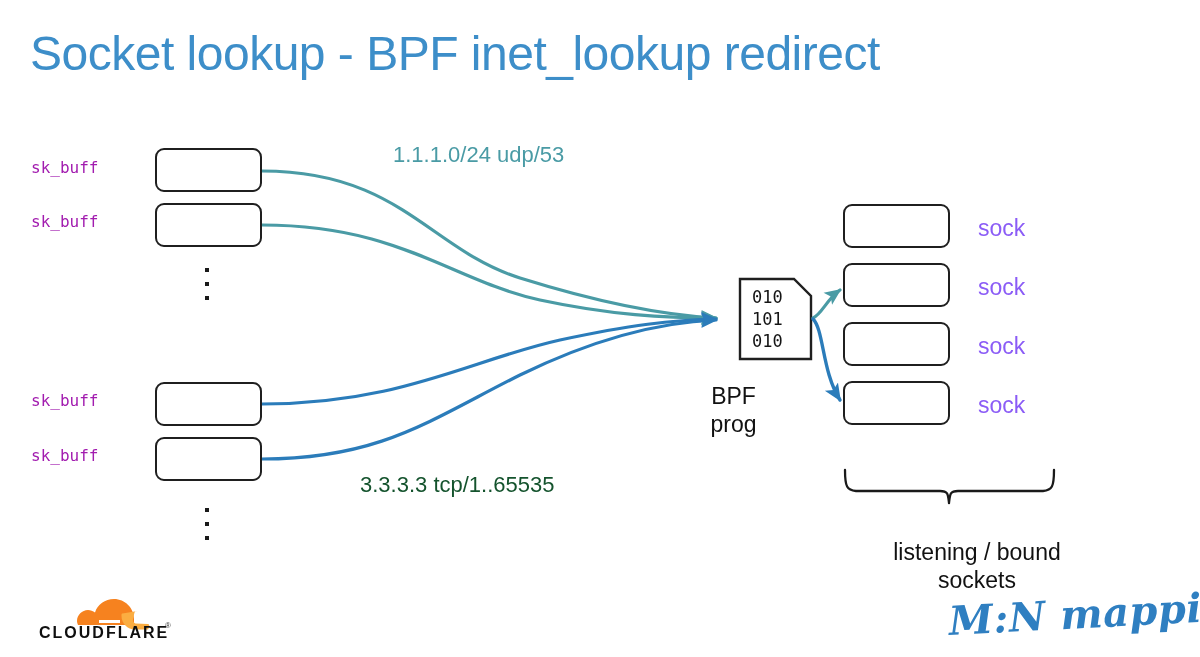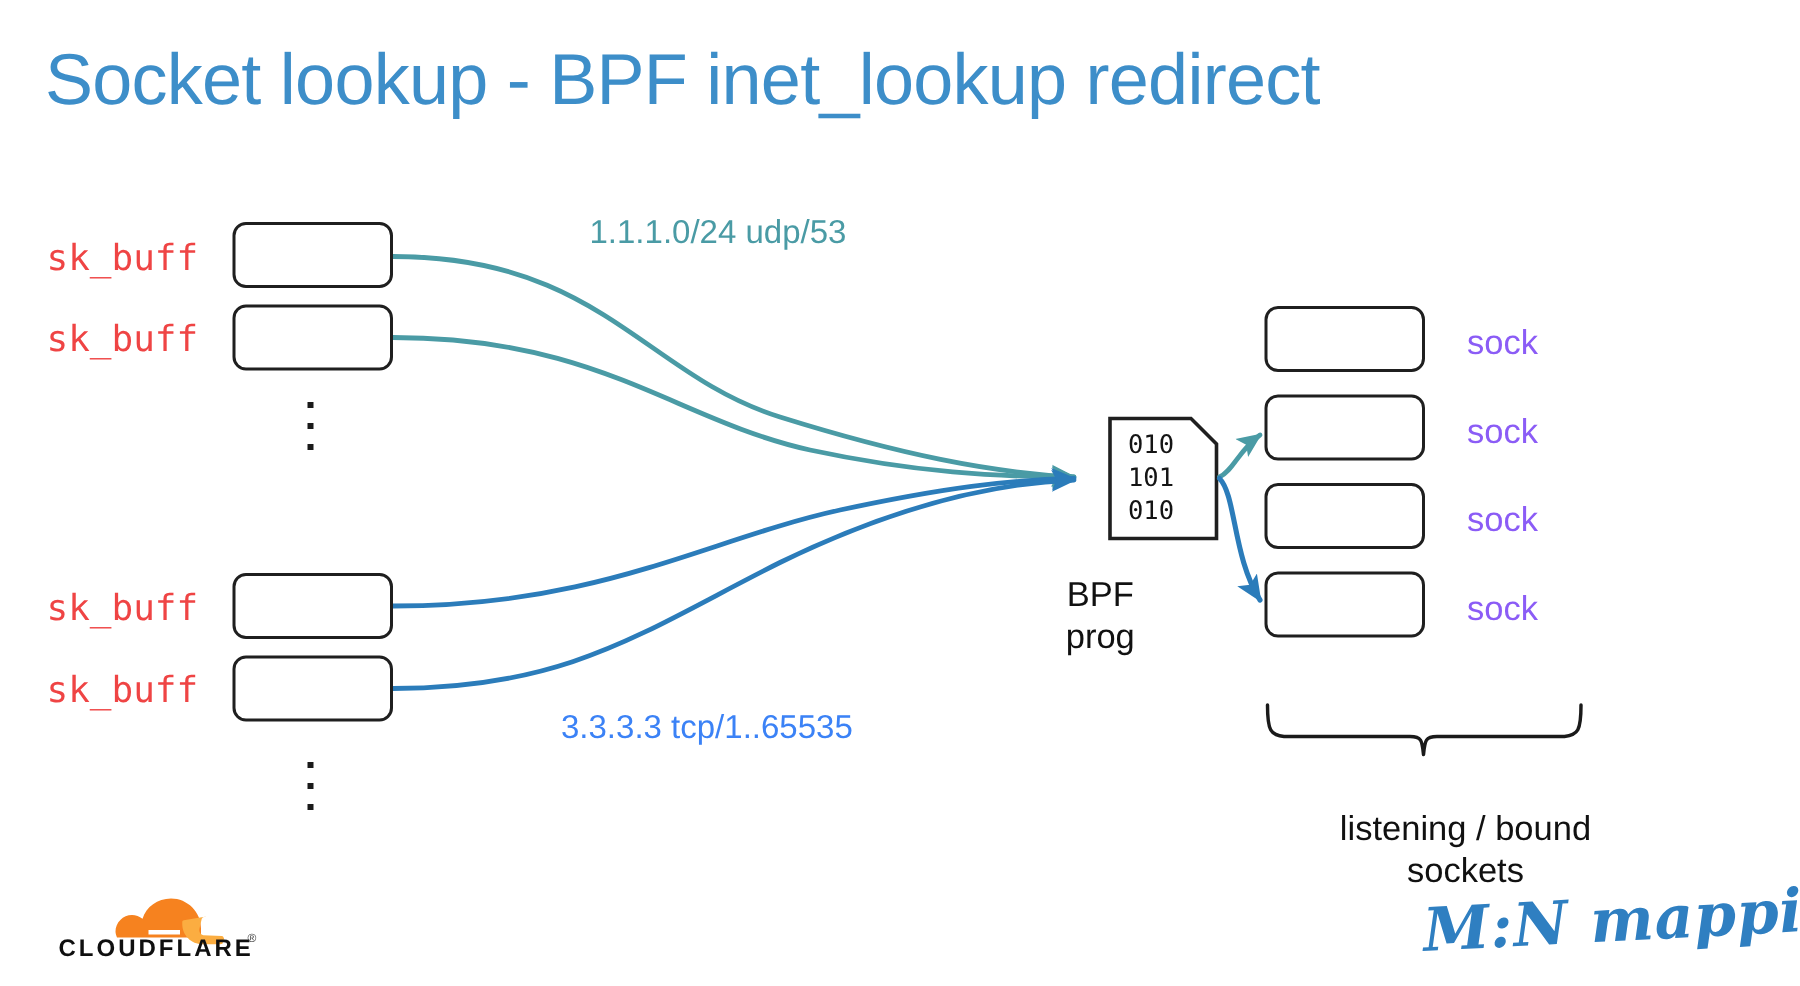--- a/index.html
+++ b/index.html
@@ -42,22 +42,22 @@
     left: 0; top: 0;
     width: 1200px;
     height: 657px;
     pointer-events: none;
   }
 
   
   .skb-label {
     position: absolute;
     font-family: "DejaVu Sans Mono", "Liberation Mono", monospace;
-    font-size: 24px;
-    color: #ef4444;
+    font-size: 16px;
+    color: #a21caf;
     white-space: nowrap;
     letter-spacing: 0px;
   }
   .node-box {
     position: absolute;
     border: 2px solid #1f1f1f;
     border-radius: 9px;
     background: #ffffff;
     box-sizing: border-box;
   }
@@ -256,21 +256,21 @@
 
     <div class="ellipsis-v" style="left:205px; top:508px;">
       <span></span>
         <span></span>
         <span></span>
     </div>
   </div>
 
   <div class="edge-label" style="left:393px; top:142px; color:#4a9ba5;">1.1.1.0/24  udp/53</div>
 
-  <div class="edge-label" style="left:374px; top:472px; color:#3b82f6;">3.3.3.3 tcp/1..65535</div>
+  <div class="edge-label" style="left:360px; top:472px; color:#14532d;">3.3.3.3 tcp/1..65535</div>
 
   <div id="bpf-code" style="left:752px; top:286px;text-align:center;">010
 101
 010</div>
 
   <div id="bpf-caption" style="left:676px; top:383px; width:115px;">BPF
 prog</div>
 
   <div>
 

